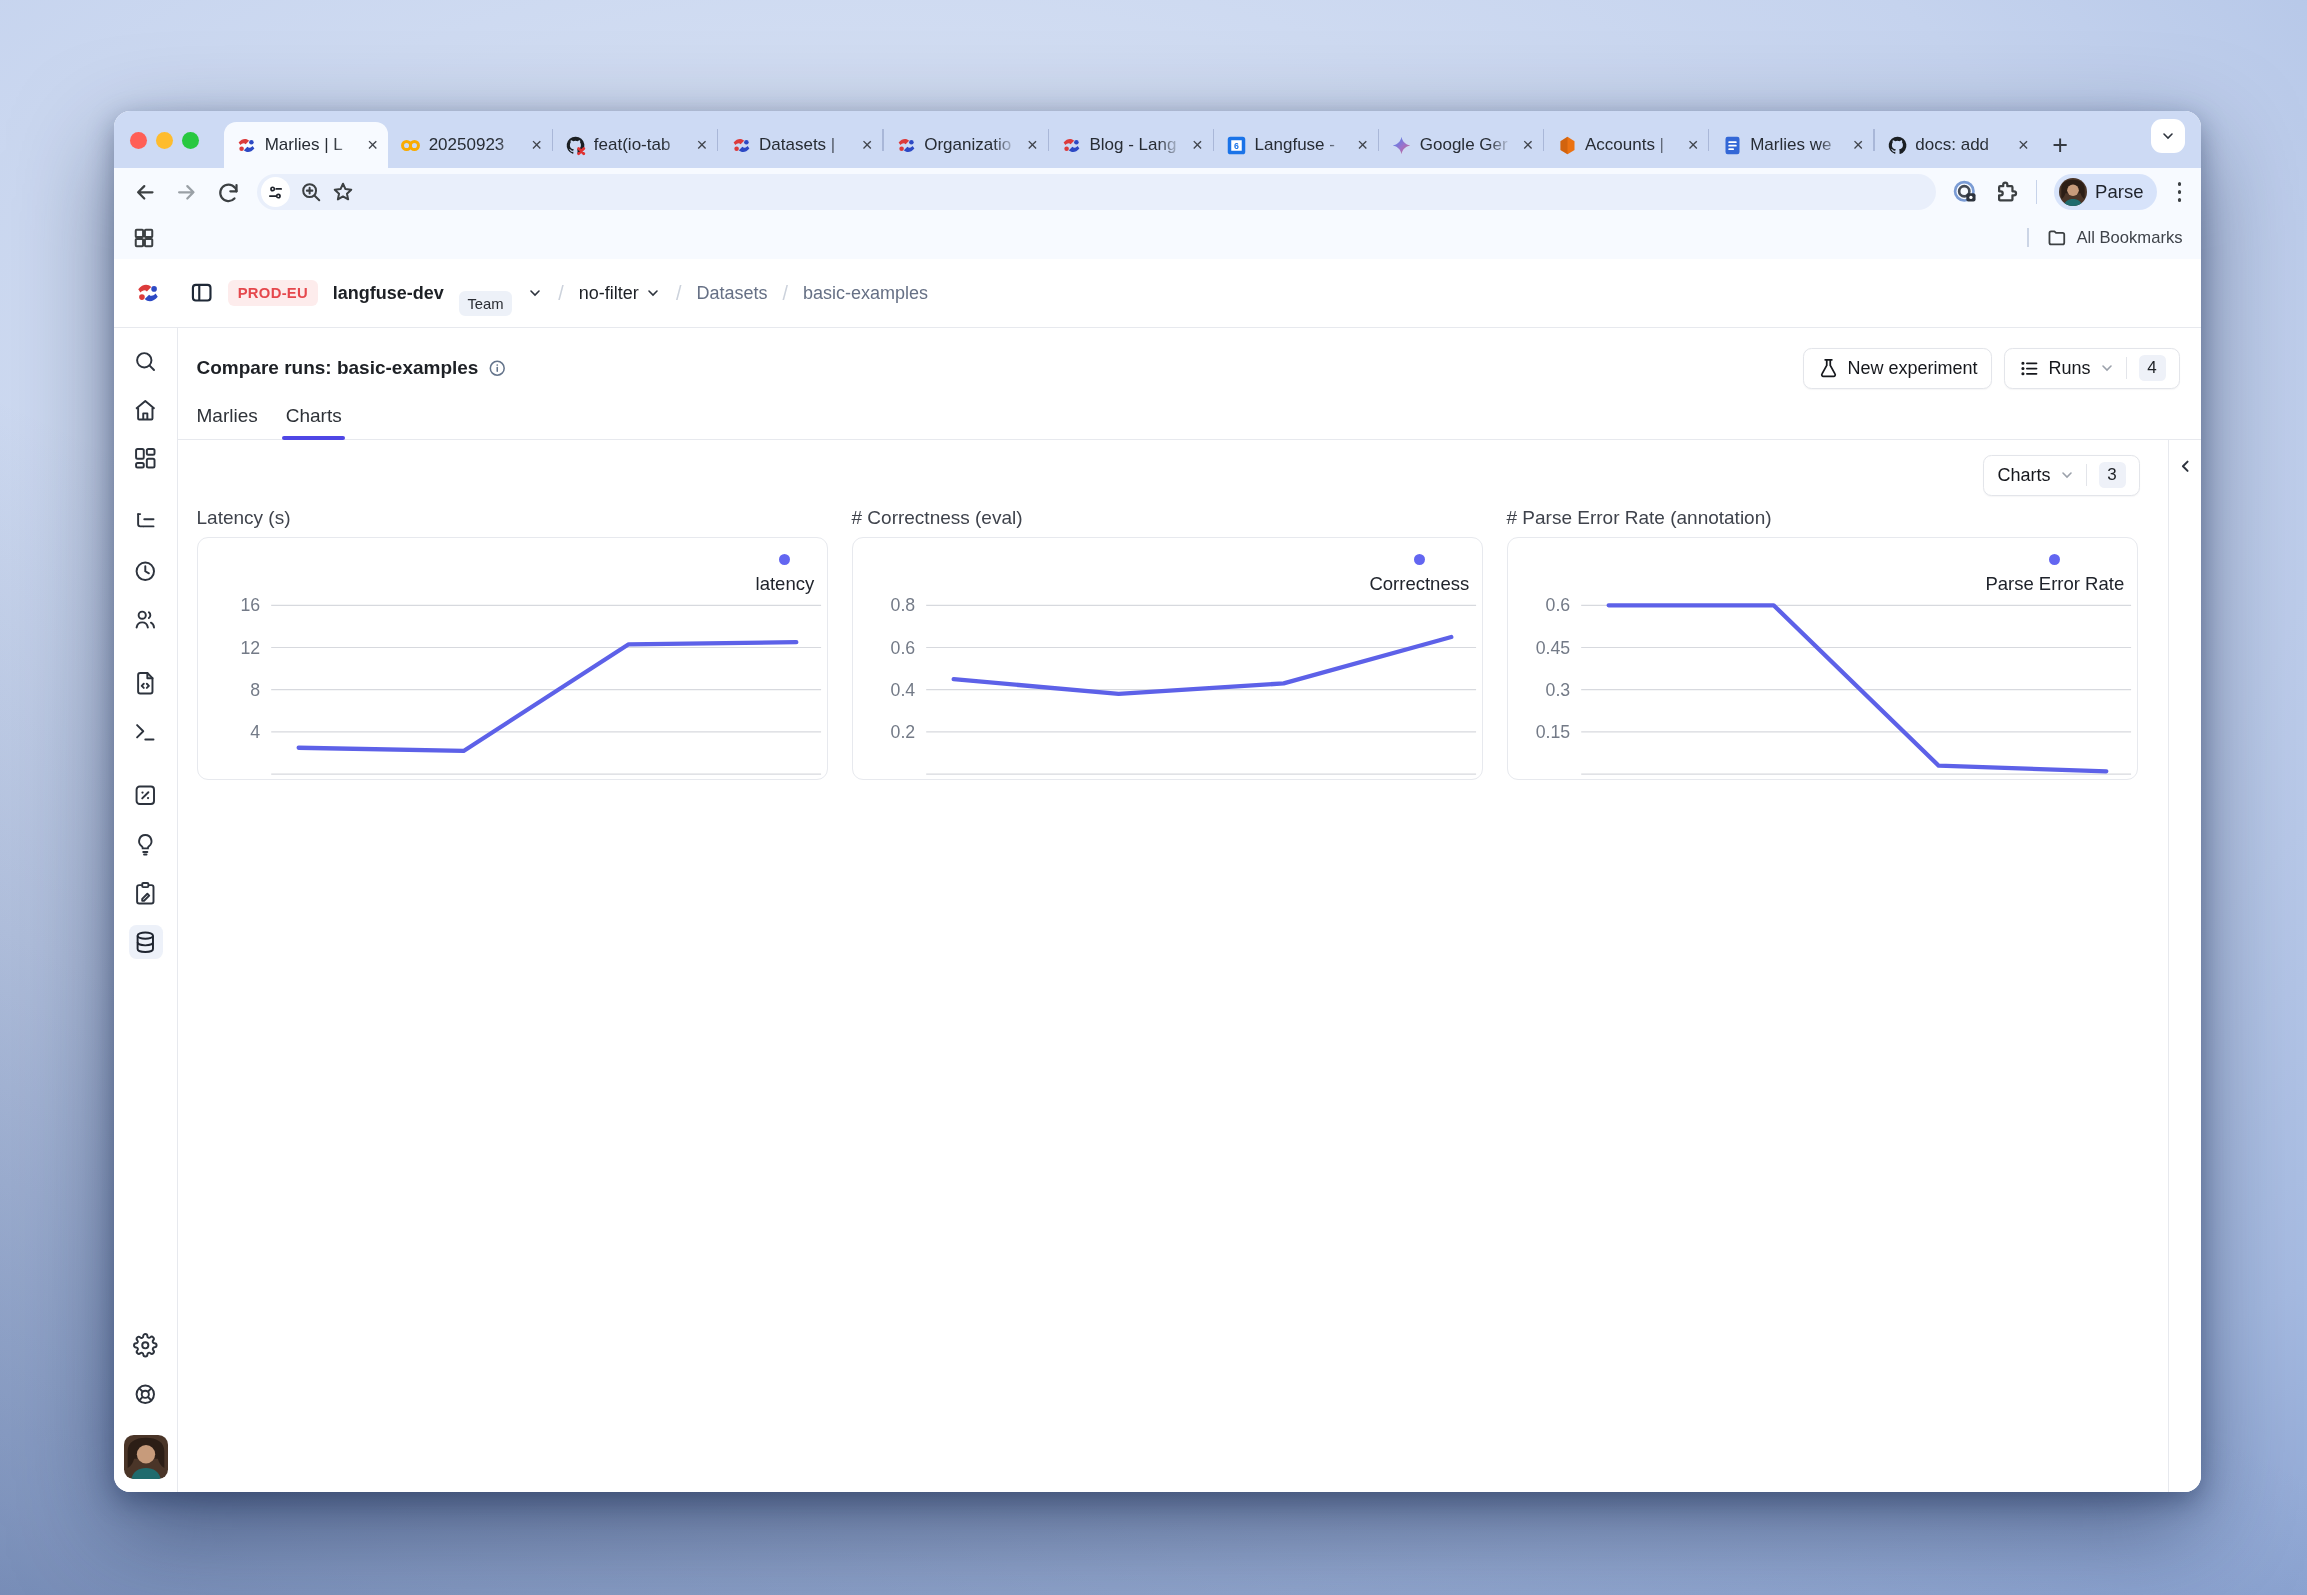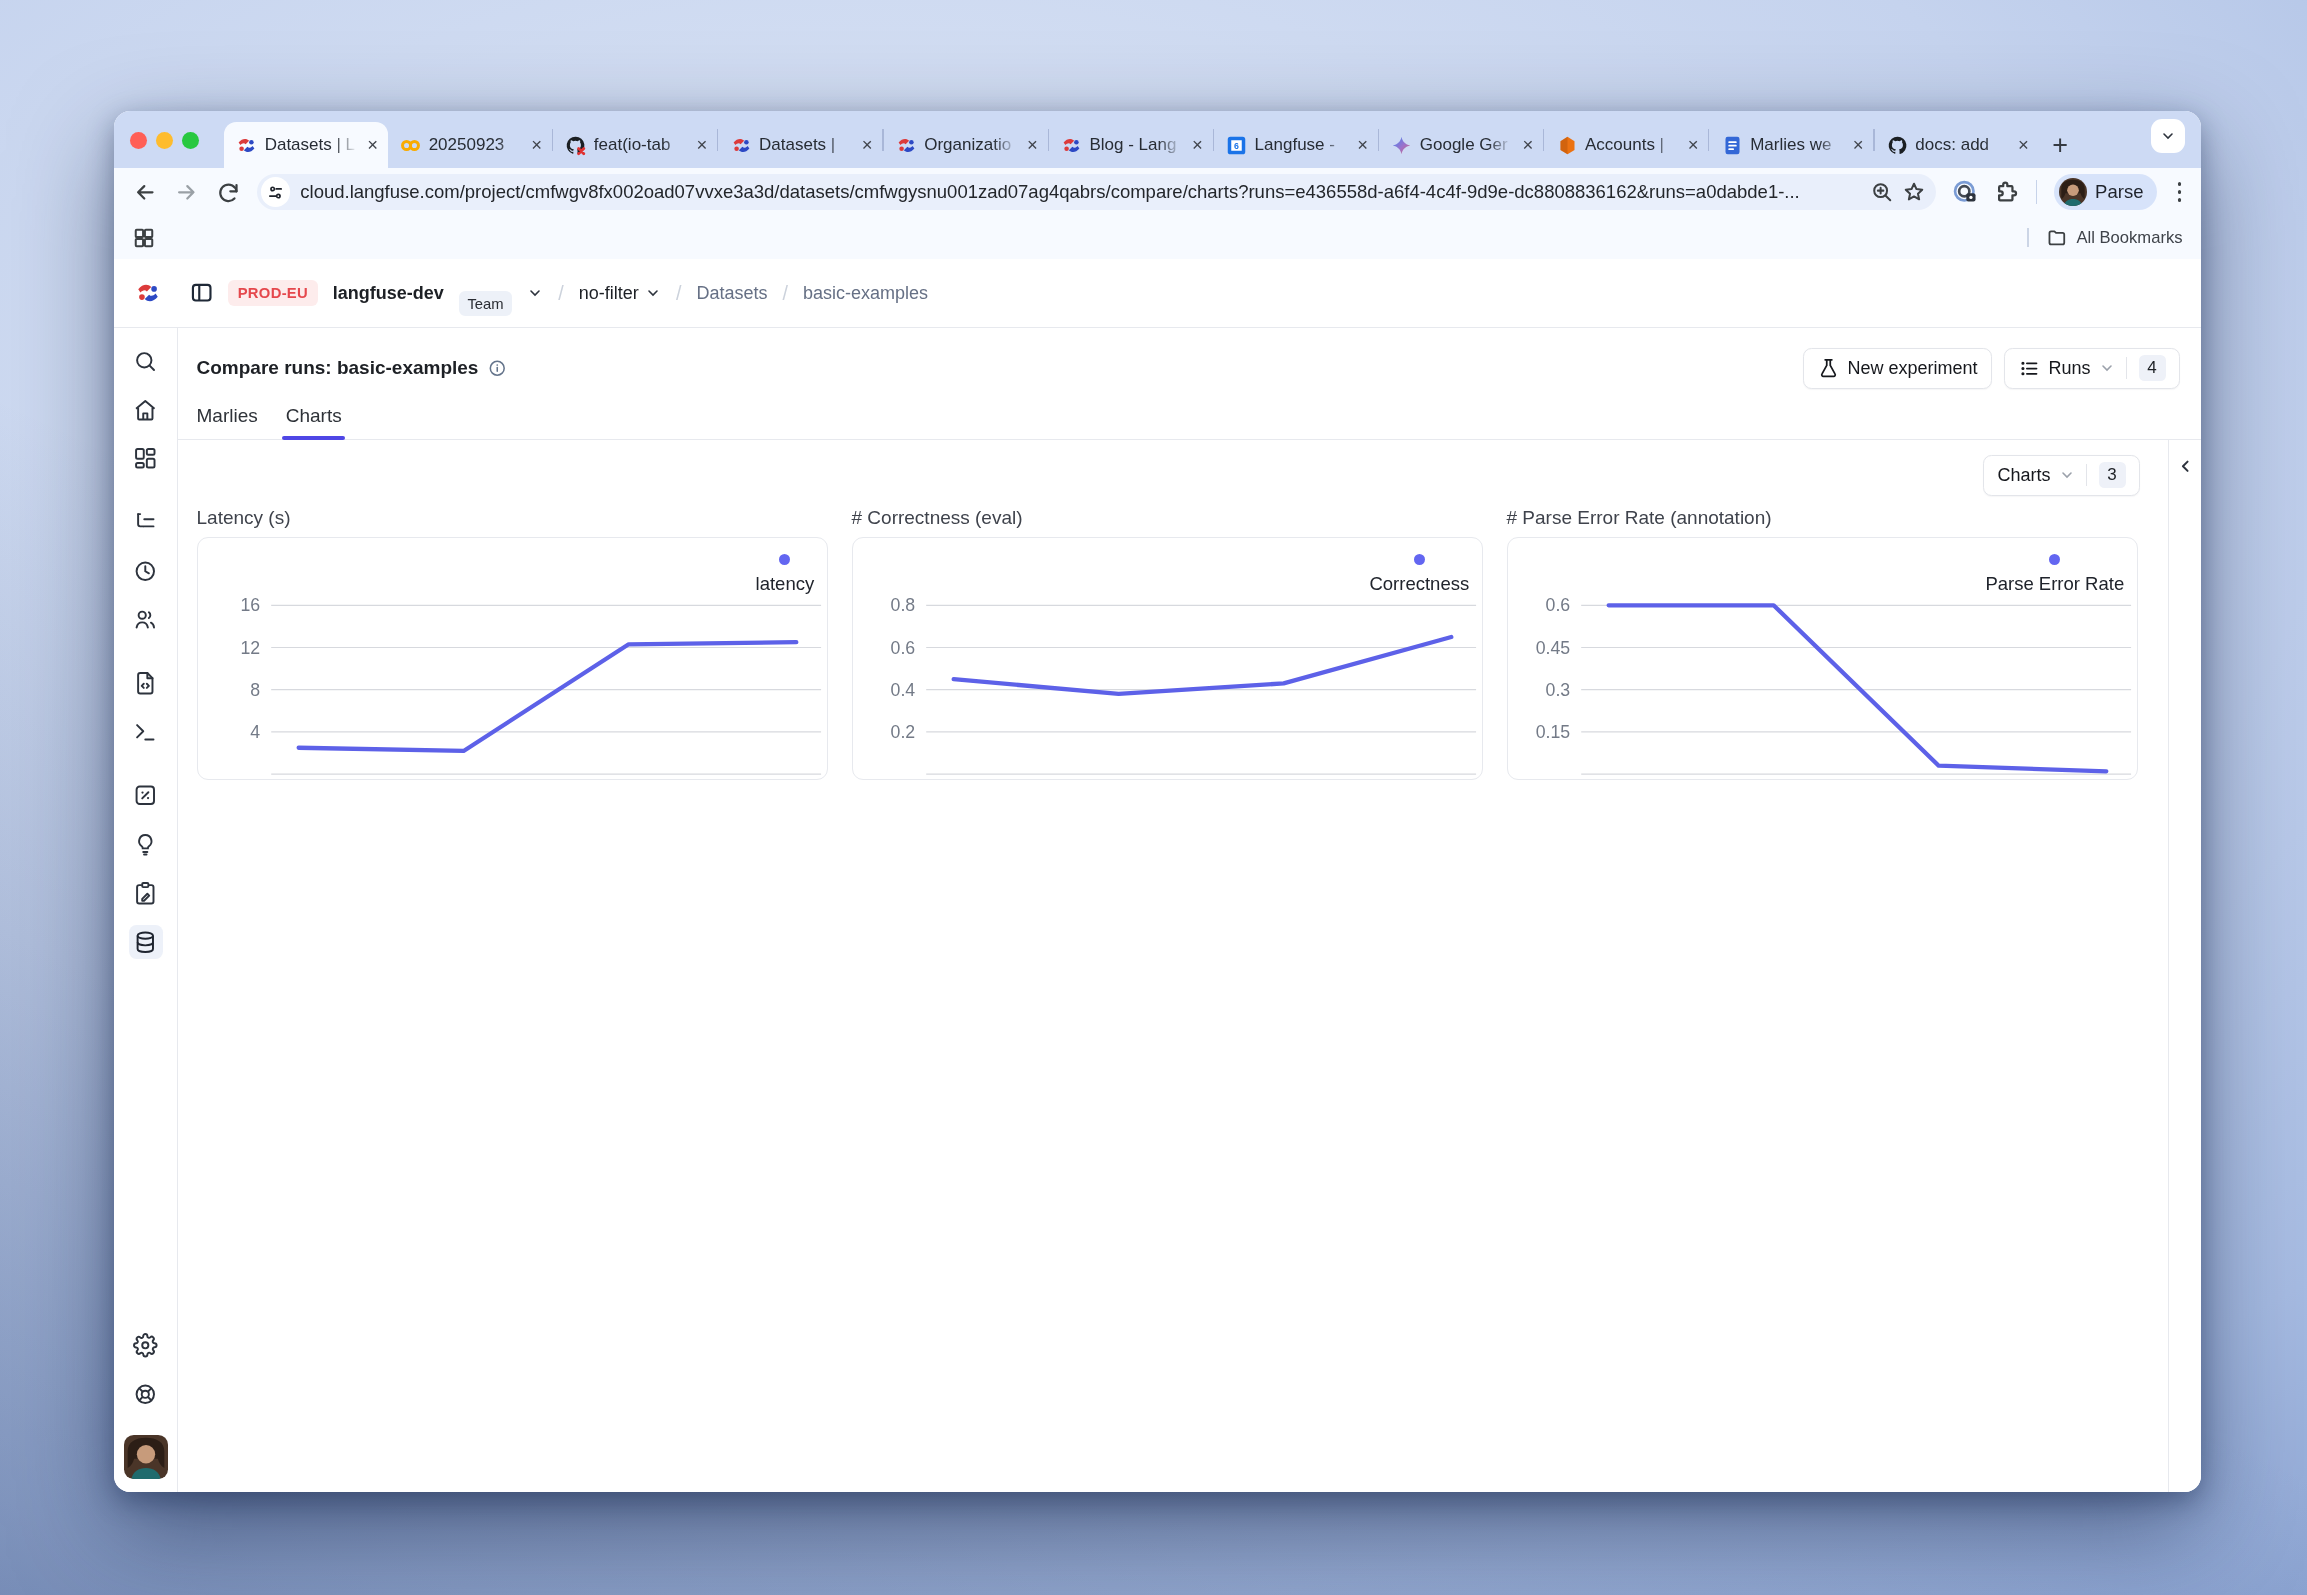--- a/index.html
+++ b/index.html
@@ -173,21 +173,21 @@
       <div class="lights">
         <span class="light r"></span>
         <span class="light y"></span>
         <span class="light g"></span>
       </div>
 
       <div class="tab active">
         <svg class="fav" viewBox="0 0 24 24">
             <use href="#fav-langfuse"></use>
           </svg>
-        <span class="t">Datasets | L</span>
+        <span class="t">Marlies | L</span>
         <span class="x">×</span>
       </div>
       <div class="tab">
         <svg class="fav" viewBox="0 0 24 24">
             <use href="#fav-colab"></use>
           </svg>
         <span class="t">20250923</span>
         <span class="x">×</span>
       </div>
       <span class="tabsep"></span>
@@ -285,21 +285,20 @@
 
       <div class="urlpill">
         <span class="tunechip">
           <svg width="17" height="17" viewBox="0 0 24 24" fill="none" stroke="#1f232b" stroke-width="2.4" stroke-linecap="round">
             <circle cx="8" cy="7" r="2.4"></circle>
               <path d="M13 7h7"></path>
               <circle cx="16" cy="17" r="2.4"></circle>
               <path d="M4 17h9"></path>
           </svg>
         </span>
-        <span class="url">cloud.langfuse.com/project/cmfwgv8fx002oad07vvxe3a3d/datasets/cmfwgysnu001zad07ag4qabrs/compare/charts?runs=e436558d-a6f4-4c4f-9d9e-dc8808836162&amp;runs=a0dabde1-...</span>
         <svg class="pillic" viewBox="0 0 24 24" fill="none" stroke="#3c4043" stroke-width="2.2" stroke-linecap="round">
             <circle cx="10.5" cy="10.5" r="7"></circle>
             <path d="M21 21l-5-5M7.5 10.5h6M10.5 7.5v6"></path>
           </svg>
         <svg class="pillic" viewBox="0 0 24 24" fill="none" stroke="#3c4043" stroke-width="2.2" stroke-linejoin="round">
             <path d="M12 3l2.7 5.8 6.3.7-4.7 4.3 1.3 6.2L12 16.9 6.4 20l1.3-6.2L3 9.5l6.3-.7z"></path>
           </svg>
       </div>
 
       <svg class="navic" viewBox="0 0 24 24" fill="none">

